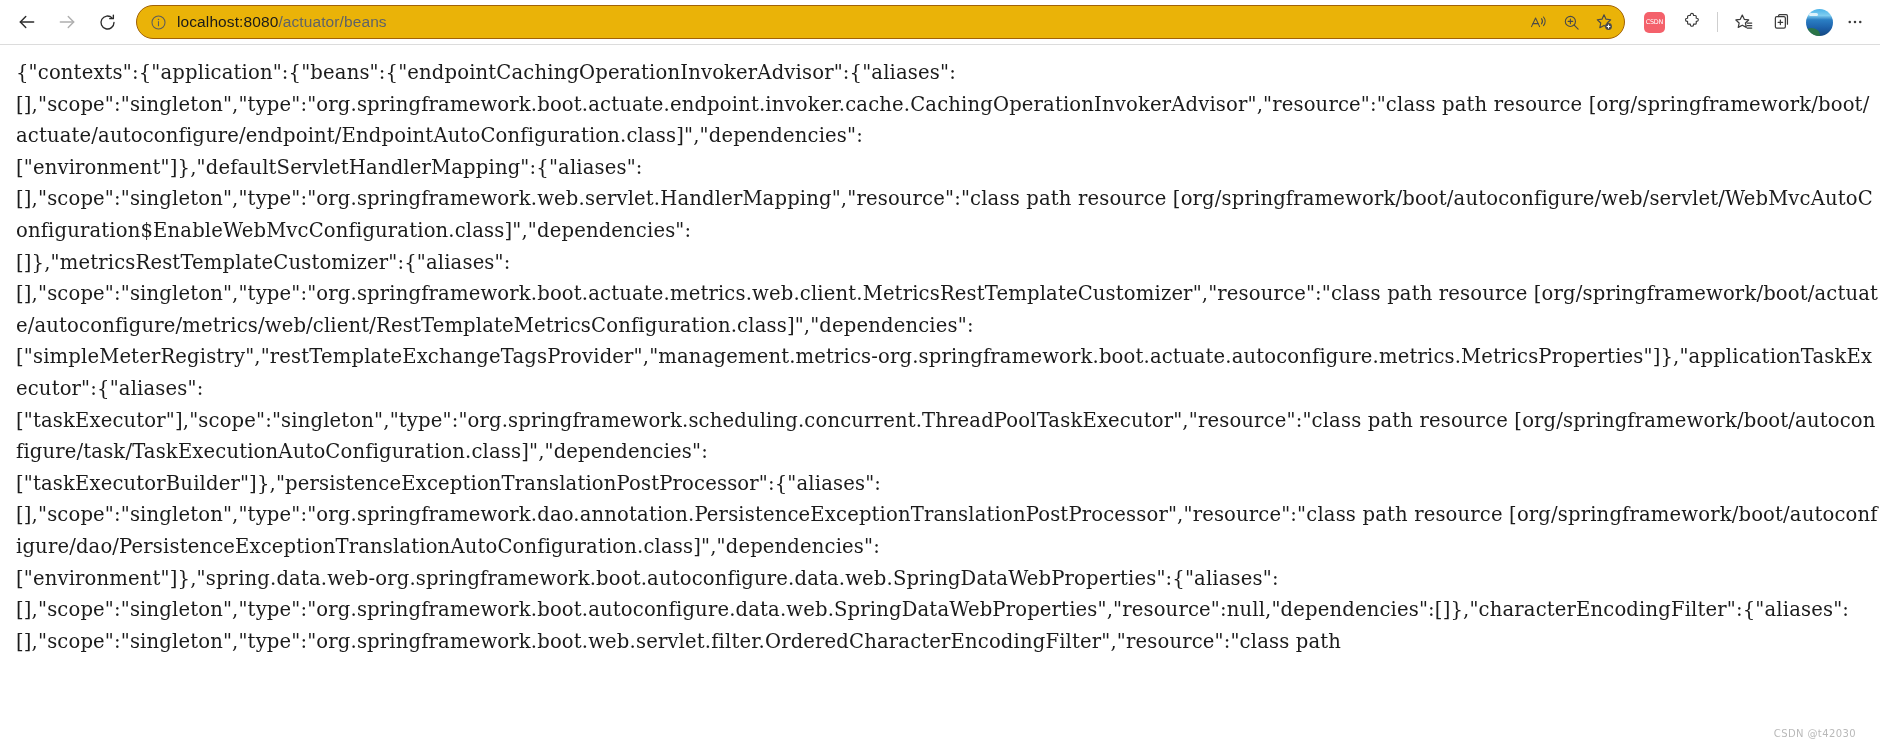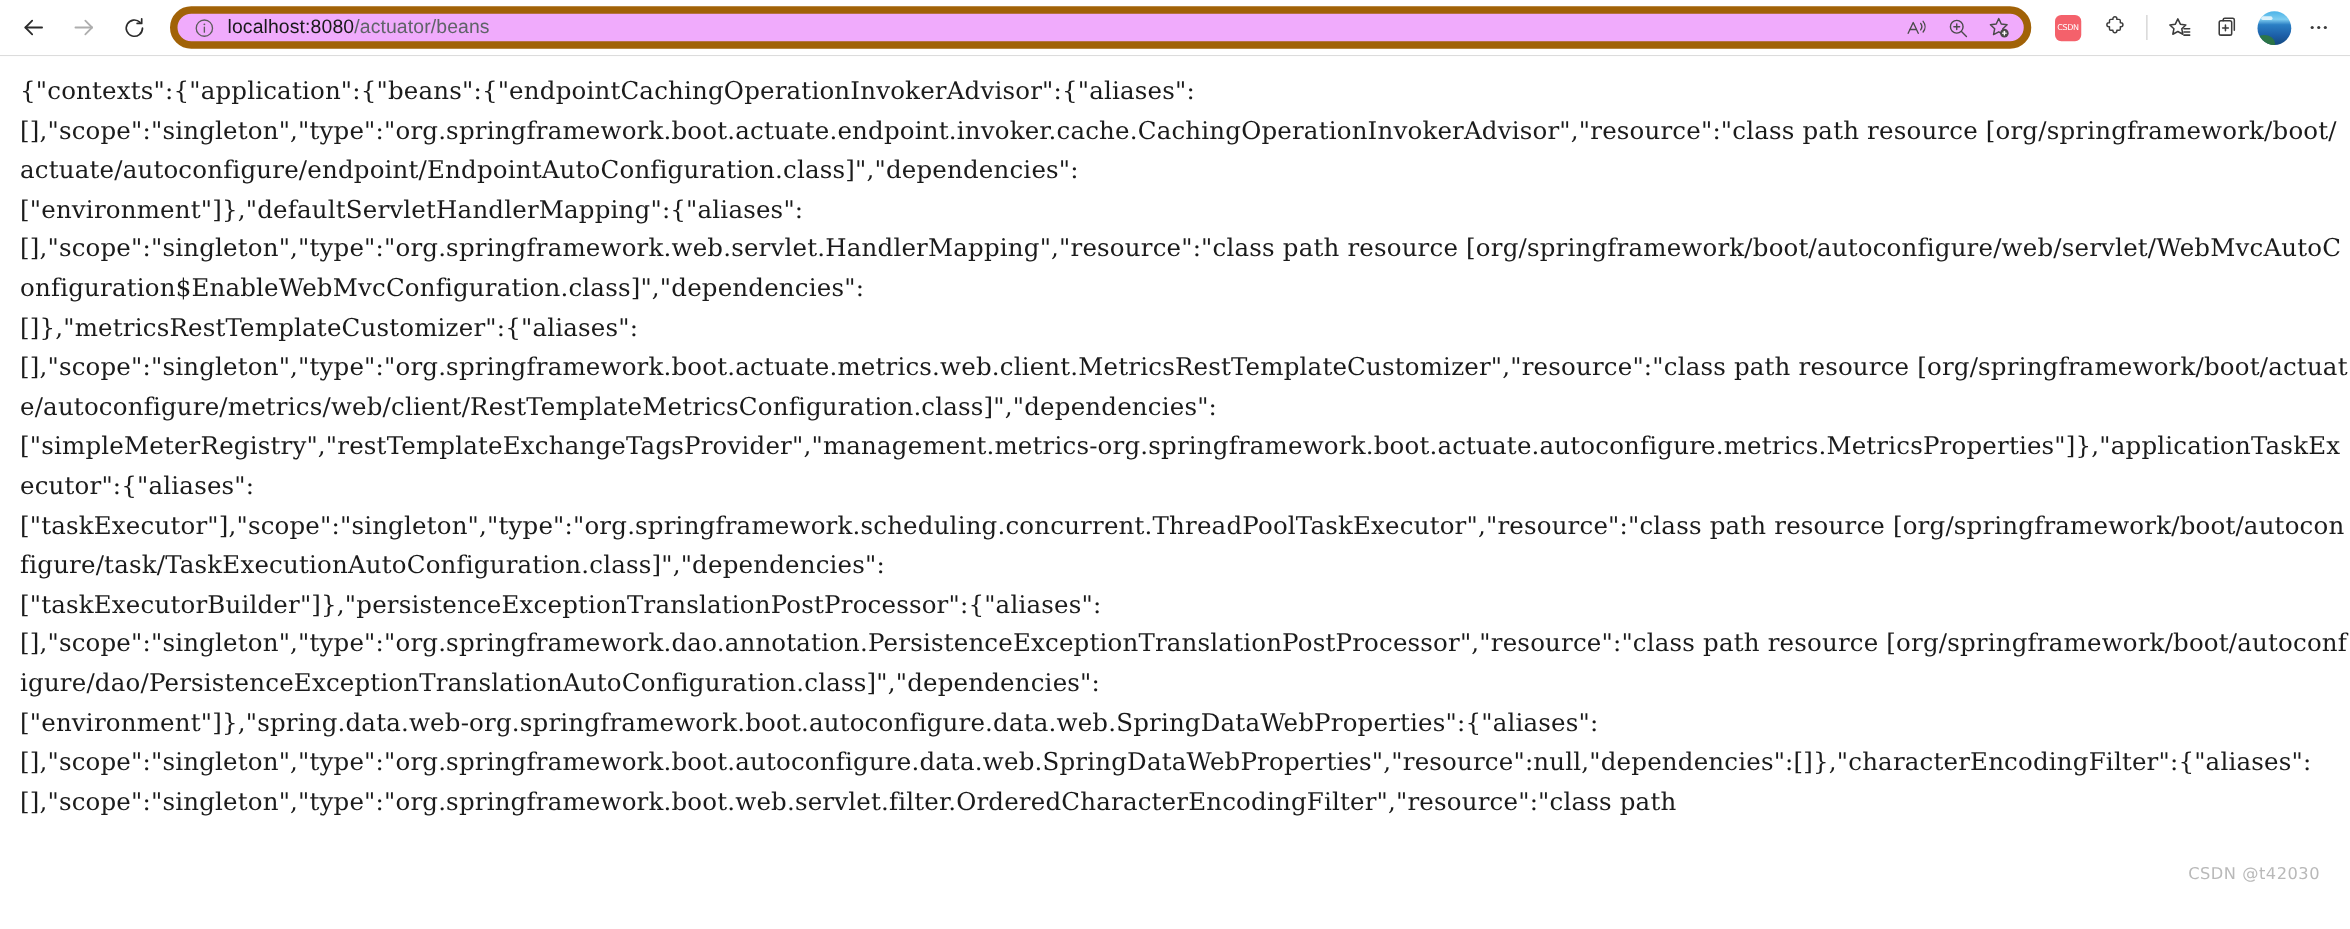--- a/index.html
+++ b/index.html
@@ -31,22 +31,22 @@
   }
   .nav-btn svg { display: block; }
   .nav-btn.disabled svg { opacity: .38; }
 
   
   .addr-wrap {
     flex: 1 1 auto;
     height: 34px;
     margin-left: 10px;
     margin-right: 6px;
-    background: #f0abfc;
-    border: 6px solid #a16207;
+    background: #eab308;
+    border: 1px solid #a16207;
     border-radius: 17px;
     display: flex;
     align-items: center;
     padding: 0 4px 0 6px;
     min-width: 0;
   }
   .info-icon {
     width: 30px; height: 28px;
     display: flex; align-items: center; justify-content: center;
     border-radius: 14px;
@@ -148,23 +148,23 @@
     line-height: 31.6px;
     color: #1b1b1b;
     white-space: pre-wrap;
     word-break: break-all;
     letter-spacing: .15px;
     font-weight: 400;
   }
   .watermark {
     position: absolute;
     right: 24px;
-    bottom: 36px;
+    bottom: 4px;
     font-family: "DejaVu Sans", sans-serif;
-    font-size: 13px;
+    font-size: 10px;
     color: #b9b9b9;
     letter-spacing: .4px;
     user-select: none;
     pointer-events: none;
   }
 </style>
 </head>
 <body>
 
 <div class="browser-toolbar">

